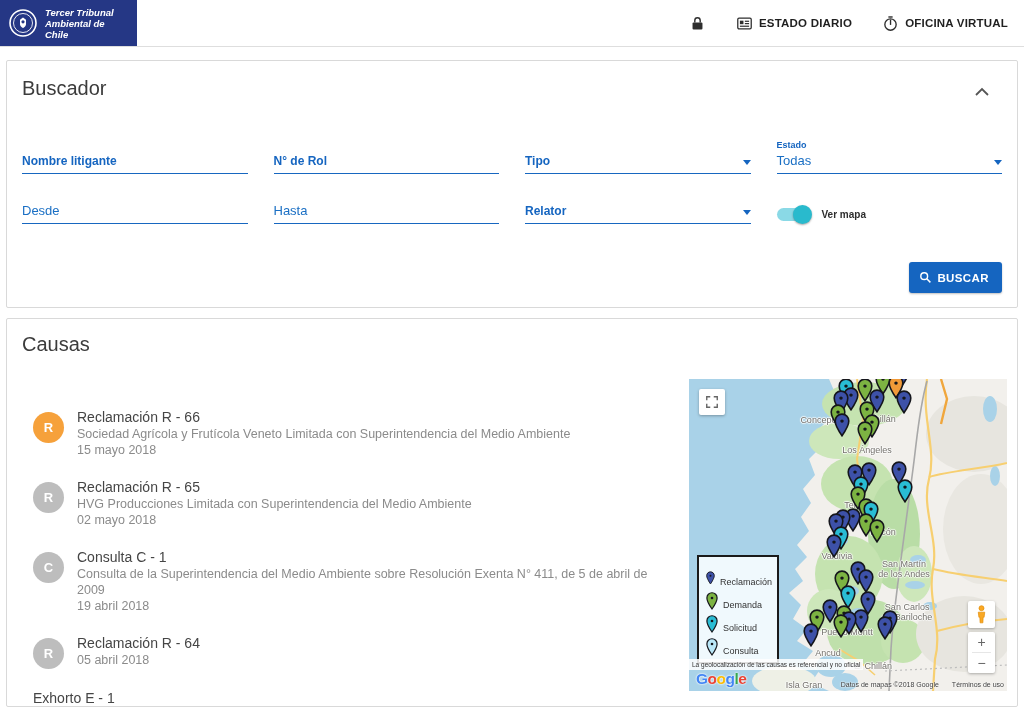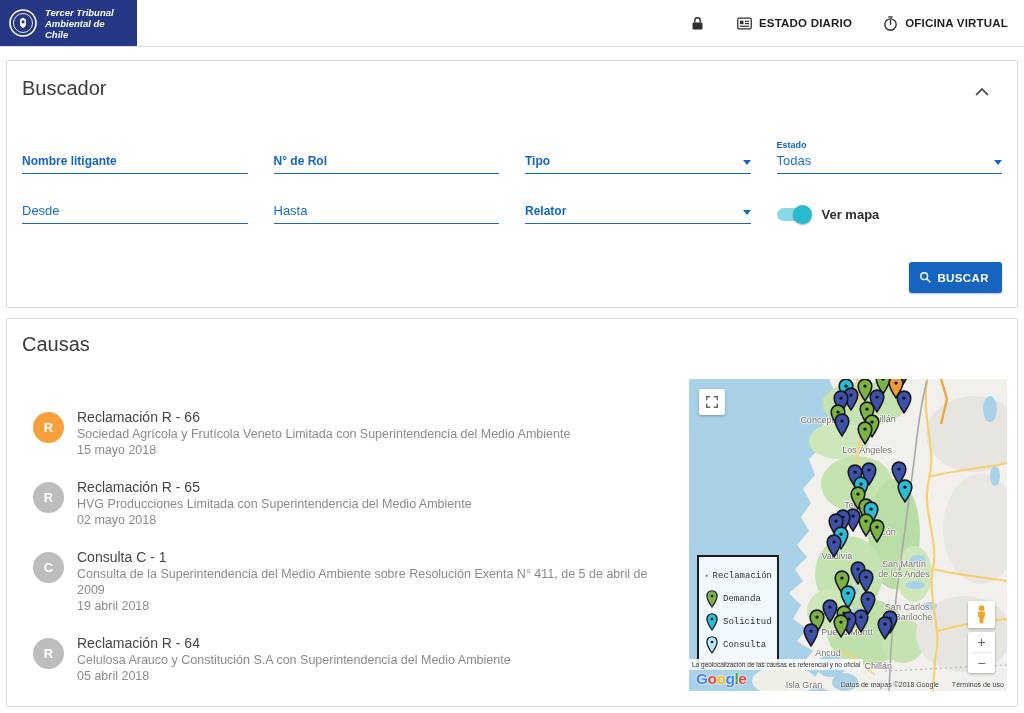--- a/index.html
+++ b/index.html
@@ -28,21 +28,21 @@
   .form-grid.row2 { margin-top:24px; }
   .field { border-bottom:1.5px solid #1767c0; padding-bottom:5px; display:flex; align-items:flex-end; justify-content:space-between; min-height:26px; cursor:text; }
   .field .lbl  { color:#1565c0; font-weight:bold; font-size:12px; }
   .field .lblr { color:#1a6fc4; font-weight:400; font-size:13px; }
   .caret { width:0; height:0; border-left:4.5px solid transparent; border-right:4.5px solid transparent; border-top:5.5px solid #1565c0; margin-bottom:3px; }
   .estado-wrap { display:flex; flex-direction:column; justify-content:flex-end; }
   .mini-lbl { color:#1565c0; font-weight:bold; font-size:9px; margin-bottom:3px; }
   .toggle-cell { display:flex; align-items:center; gap:12px; padding-top:6px; }
   .switch { width:33px; height:13px; background:#8ad9e6; border-radius:7px; position:relative; cursor:pointer; flex:0 0 auto; }
   .knob { width:19px; height:19px; border-radius:50%; background:#29bacd; position:absolute; right:-2px; top:-3px; box-shadow:0 1px 2px rgba(0,0,0,.35); }
-  .toggle-lbl { font-size:13px; font-weight:bold; color:#2e2e2e; }
+  .toggle-lbl { font-size:10px; font-weight:bold; color:#2e2e2e; }
   .buscar-btn { position:absolute; right:15px; bottom:14px; background:#1565c0; color:#fff; border:none; border-radius:3px;
     font-family:"Liberation Sans",sans-serif; font-size:11.5px; font-weight:bold; letter-spacing:.4px;
     padding:9px 13px 9px 10px; display:flex; align-items:center; gap:5px; cursor:pointer; box-shadow:0 1px 2px rgba(0,0,0,.25); }
 
   
   .causas-head { padding:14px 15px 0 15px; }
   .case-list { list-style:none; margin-top:53px; padding-left:26px; width:650px; }
   .case { display:flex; gap:13px; margin-bottom:21px; align-items:flex-start; }
   .avatar { width:31px; height:31px; border-radius:50%; color:#fff; font-size:13px; font-weight:bold;
     display:flex; align-items:center; justify-content:center; flex:0 0 auto; margin-top:3px; }
@@ -52,21 +52,21 @@
   
   .map { position:absolute; top:60px; right:10px; width:318px; height:312px; overflow:hidden; background:#a9d2e8; cursor:grab; }
   .map svg.geo { position:absolute; inset:0; }
   .marker { position:absolute; transform:translate(-50%,-96%); z-index:3; pointer-events:auto; }
   .place { position:absolute; transform:translate(-50%,-50%); z-index:2; color:#74716c; font-size:9px; white-space:pre-line; text-align:center; line-height:10px;
     text-shadow:-1px 0 1px #fff,1px 0 1px #fff,0 -1px 1px #fff,0 1px 1px #fff; pointer-events:none; }
   .fullscreen-btn { position:absolute; left:10px; top:10px; width:26px; height:26px; background:#fff; border:none; border-radius:2px;
     box-shadow:0 1px 3px rgba(0,0,0,.3); display:flex; align-items:center; justify-content:center; cursor:pointer; z-index:6; }
   .legend { position:absolute; left:8px; top:176px; width:82px; background:rgba(242,250,254,.96); border:2px solid #1a1a1a;
     padding:7px 5px 6px 7px; z-index:5; }
-  .legend-row { display:flex; align-items:center; gap:5px; height:23px;font-family:Liberation Mono, monospace; }
+  .legend-row { display:flex; align-items:flex-end; gap:5px; height:23px; }
   .legend-row span { font-size:9px; color:#333; }
   .disclaimer { position:absolute; left:0; bottom:21px; background:rgba(255,255,255,.86); font-size:6.5px; color:#333;
     padding:2px 3px; z-index:5; white-space:nowrap; }
   .google-logo { position:absolute; left:7px; bottom:3px; z-index:6; font-size:15.5px; font-weight:bold; letter-spacing:-.5px;
     text-shadow:0 0 2px #fff,0 0 2px #fff; pointer-events:none; }
   .map-attr { position:absolute; right:3px; bottom:3px; z-index:5; display:flex; gap:13px; font-size:7px; color:#3c3c3c;
     text-shadow:0 0 2px #fff,0 0 2px #fff; }
   .pegman { position:absolute; right:12px; top:222px; width:27px; height:27px; background:#fff; border:none; border-radius:2px;
     box-shadow:0 1px 3px rgba(0,0,0,.3); display:flex; align-items:center; justify-content:center; cursor:pointer; z-index:6; }
   .zoomctl { position:absolute; right:12px; top:253px; width:27px; background:#fff; border-radius:2px;
@@ -202,21 +202,20 @@
      <div>
        <div class="case-title">Consulta C - 1</div>
        <div class="case-sub">Consulta de la Superintendencia del Medio Ambiente sobre Resolución Exenta N° 411, de 5 de abril de 2009</div>
        <div class="case-date">19 abril 2018</div>
      </div>
       </li>
       <li class="case">
         <div class="avatar" style="background:#bdbdbd">R</div>
      <div>
        <div class="case-title">Reclamación R - 64</div>
-       <div class="case-sub">Celulosa Arauco y Constitución S.A con Superintendencia del Medio Ambiente</div>
        <div class="case-date">05 abril 2018</div>
      </div>
       </li>
       <li class="case">
      <div>
        <div class="case-title">Exhorto E - 1</div>
 
      </div>
       </li>
     </ul>

